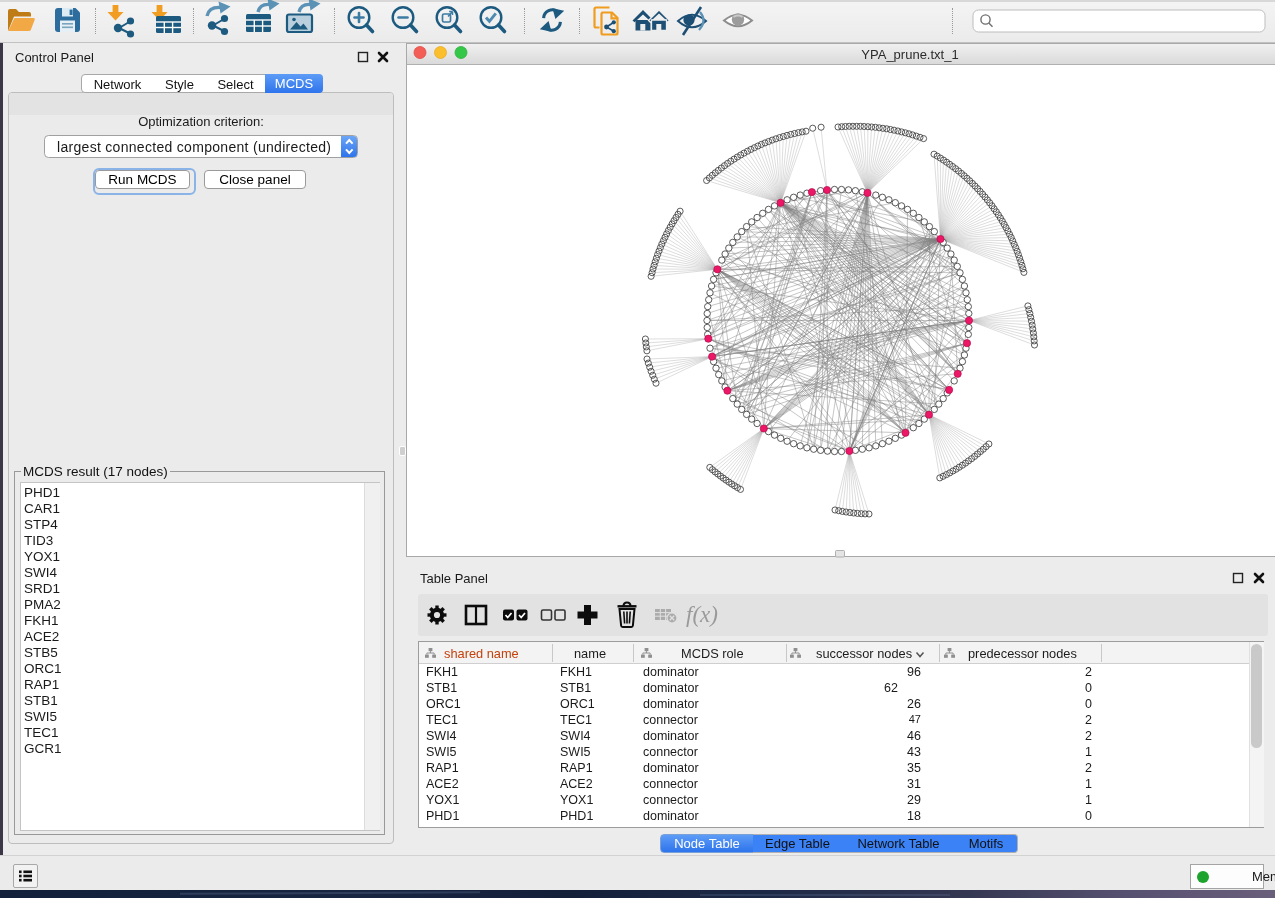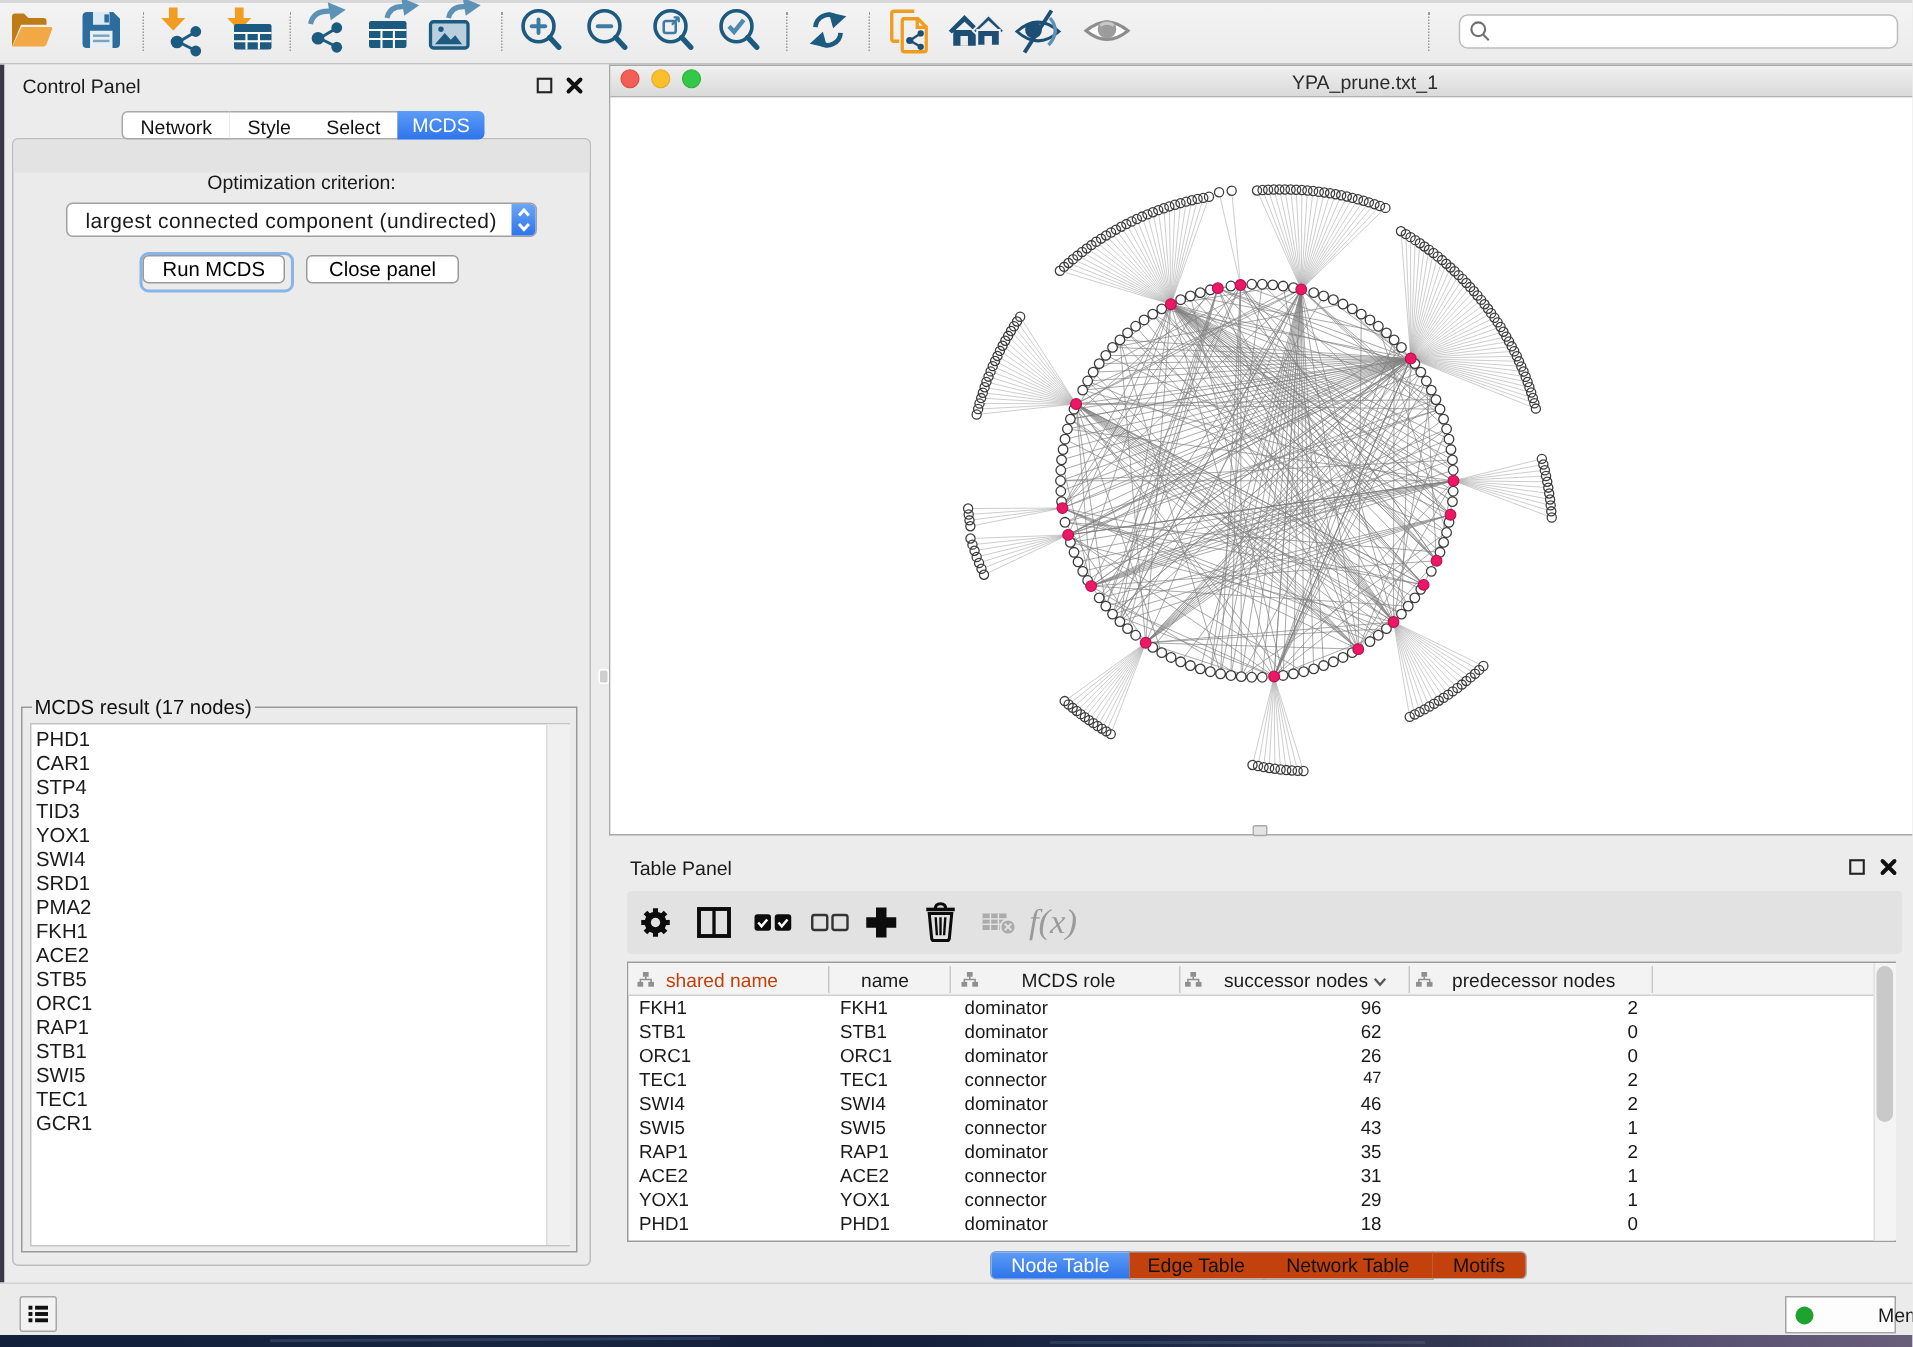--- a/index.html
+++ b/index.html
@@ -4,21 +4,21 @@
 html,body{margin:0;padding:0}
 body{width:1275px;height:898px;overflow:hidden;position:relative;
   font-family:"Liberation Sans",sans-serif;background:#ececec;
   -webkit-font-smoothing:antialiased}
 .abs{position:absolute}
 .txt{position:absolute;white-space:nowrap;color:#1a1a1a}
 svg{position:absolute;overflow:visible}
 .sep{position:absolute;top:8px;width:0;height:26px;border-left:1px dotted #9a9a9a}
 .tab{position:absolute;top:74px;height:19px;background:#fff;border:1px solid #a8a8a8;
   color:#111;font-size:13px;text-align:center;line-height:19px;box-sizing:border-box}
-.btab{position:absolute;top:834px;height:19px;background:#c2410c;border:1px solid #b0b0b0;
+.btab{position:absolute;top:834px;height:19px;background:#3b82f6;border:1px solid #b0b0b0;
   color:#111;font-size:13px;text-align:center;line-height:18px;box-sizing:border-box}
 </style></head>
 <body>
 
 <div class="abs" style="left:0;top:43px;width:3px;height:855px;background:#3c3747"></div>
 <div class="abs" style="left:0;top:890px;width:1275px;height:8px;background:linear-gradient(90deg,#13203c,#182541 28%,#141f3a 45%,#1c2946 60%,#343752 76%,#565070 88%,#6a5f7b)"></div>
 <div class="abs" style="left:180px;top:892px;width:300px;height:2px;background:rgba(120,140,180,0.25);transform:rotate(-0.3deg)"></div>
 <div class="abs" style="left:700px;top:894px;width:250px;height:2px;background:rgba(120,140,180,0.2)"></div>
 
 <div class="abs" style="left:0;top:0;width:1275px;height:43px;background:linear-gradient(#f4f4f4,#ebebeb);border-bottom:1px solid #c2c2c2;box-sizing:border-box"></div>
@@ -315,21 +315,21 @@
 <div class="txt" style="left:968px;top:646px;font-size:12.8px;color:#1c1c1c">predecessor nodes</div>
 
 <div class="txt" style="left:426px;top:665px;font-size:12.5px">FKH1</div>
 <div class="txt" style="left:560px;top:665px;font-size:12.5px">FKH1</div>
 <div class="txt" style="left:643px;top:665px;font-size:12.5px">dominator</div>
 <div class="txt" style="left:861px;top:665px;width:60px;text-align:right;font-size:12.5px">96</div>
 <div class="txt" style="left:1032px;top:665px;width:60px;text-align:right;font-size:12.5px">2</div>
 <div class="txt" style="left:426px;top:681px;font-size:12.5px">STB1</div>
 <div class="txt" style="left:560px;top:681px;font-size:12.5px">STB1</div>
 <div class="txt" style="left:643px;top:681px;font-size:12.5px">dominator</div>
-<div class="txt" style="left:861px;top:681px;width:60px;text-align:right;font-size:12.5px">62</div>
+<div class="txt" style="left:861px;top:681px;width:60px;text-align:center;font-size:12.5px">62</div>
 <div class="txt" style="left:1032px;top:681px;width:60px;text-align:right;font-size:12.5px">0</div>
 <div class="txt" style="left:426px;top:697px;font-size:12.5px">ORC1</div>
 <div class="txt" style="left:560px;top:697px;font-size:12.5px">ORC1</div>
 <div class="txt" style="left:643px;top:697px;font-size:12.5px">dominator</div>
 <div class="txt" style="left:861px;top:697px;width:60px;text-align:right;font-size:12.5px">26</div>
 <div class="txt" style="left:1032px;top:697px;width:60px;text-align:right;font-size:12.5px">0</div>
 <div class="txt" style="left:426px;top:713px;font-size:12.5px">TEC1</div>
 <div class="txt" style="left:560px;top:713px;font-size:12.5px">TEC1</div>
 <div class="txt" style="left:643px;top:713px;font-size:12.5px">connector</div>
 <div class="txt" style="left:861px;top:713px;width:60px;text-align:right;font-size:11px">47</div>

